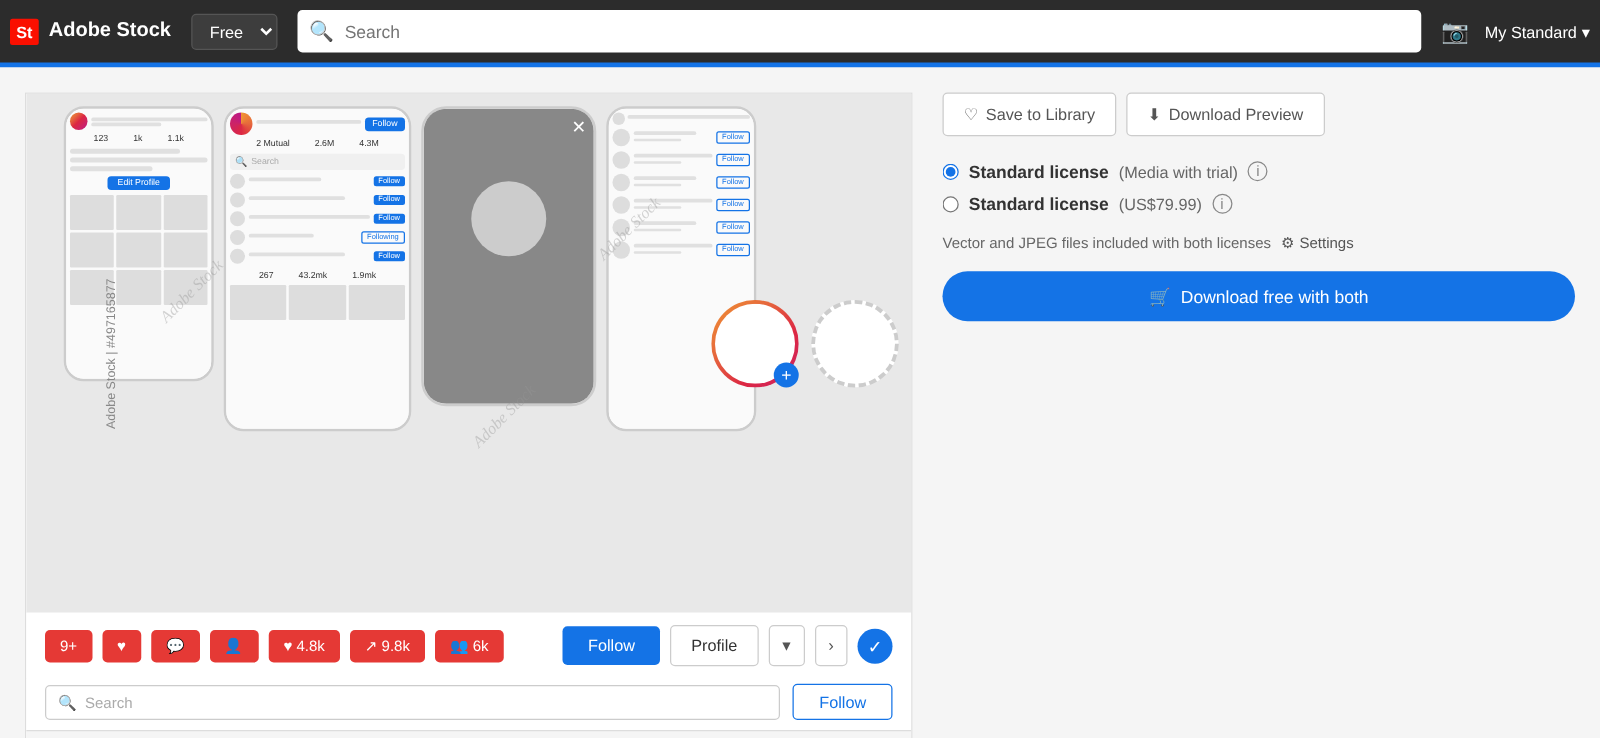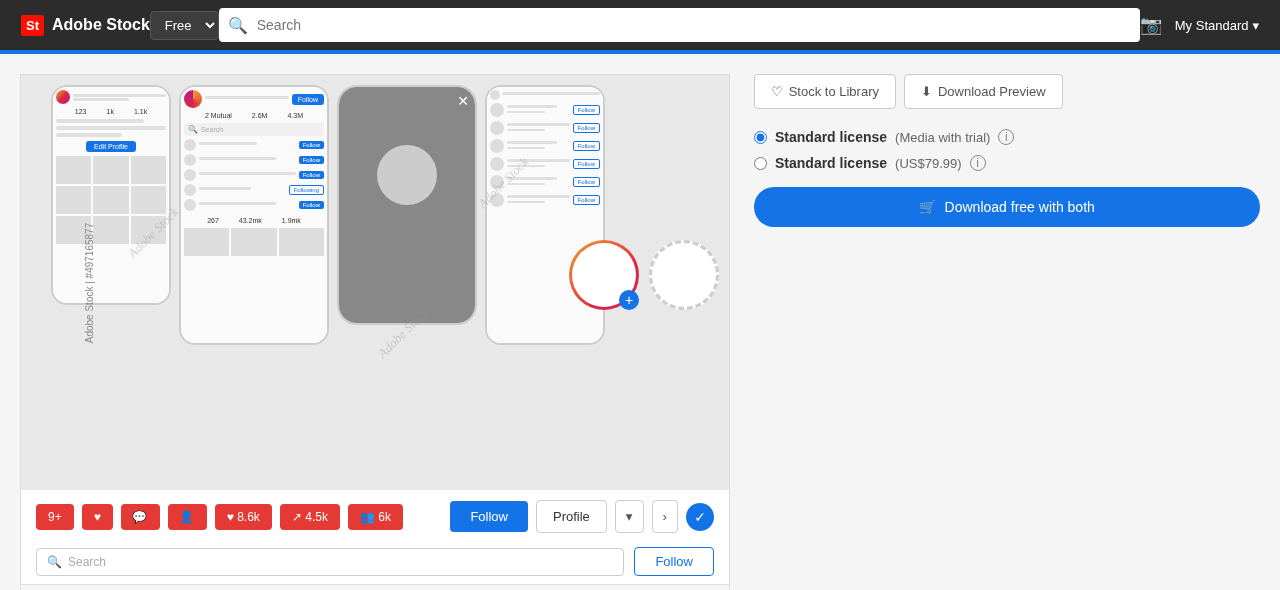--- a/index.html
+++ b/index.html
@@ -4,21 +4,22 @@
   <style>
     * { box-sizing: border-box; margin: 0; padding: 0; }
     body { font-family: Arial, sans-serif; background: #f5f5f5; font-size: 14px; color: #333; overflow-x: hidden; }
 
     
     .header {
       background: #2c2c2c;
       height: 52px;
       display: flex;
       align-items: center;
-      padding: 0 21px;
+      padding: 0 8px;
+      gap: 16px;
       border-bottom: 2px solid #1473e6;
     }
     .logo-area {
       display: flex;
       align-items: center;
       gap: 8px;
       color: white;
       font-size: 16px;
       font-weight: bold;
       white-space: nowrap;
@@ -618,24 +619,24 @@
       <div class="social-btn red">
         <span>♥</span>
       </div>
       <div class="social-btn red">
         <span>💬</span>
       </div>
       <div class="social-btn red">
         <span>👤</span>
       </div>
       <div class="social-btn red">
-        <span>♥ 8.6k</span>
+        <span>♥ 4.8k</span>
       </div>
       <div class="social-btn red">
-        <span>↗ 4.5k</span>
+        <span>↗ 9.8k</span>
       </div>
       <div class="social-btn red">
         <span>👥 6k</span>
       </div>
       <div style="flex:1;"></div>
       <button class="btn-follow-blue">Follow</button>
       <button class="btn-message">Profile</button>
       <button class="btn-chevron">▾</button>
       <button class="btn-arrow">›</button>
       <div class="verified-badge">✓</div>
@@ -654,21 +655,21 @@
       
       
     </div>
   </div>
 
   <div class="right-panel">
 
     <div class="action-buttons">
       <button class="btn-save">
         <span>♡</span>
-        <span>Stock to Library</span>
+        <span>Save to Library</span>
       </button>
       <button class="btn-download-preview">
         <span>⬇</span>
         <span>Download Preview</span>
       </button>
     </div>
 
     <div class="license-section">
       <div class="license-option">
         <input type="radio" name="license" checked="" style="">
@@ -677,19 +678,27 @@
         <span class="info-icon">i</span>
       </div>
       <div class="license-option">
         <input type="radio" name="license" style="">
         <span class="license-name">Standard license</span>
         <span class="license-detail">(US$79.99)</span>
         <span class="info-icon">i</span>
       </div>
     </div>
 
+    <div class="files-note">
+      <span>Vector and JPEG files included with both licenses</span>
+      <span class="settings-link">
+        <span>⚙</span>
+        
+        Settings
+      </span>
+    </div>
 
     <button class="btn-download-trial">
       <span>🛒</span>
       <span>Download free with both</span>
     </button>
   </div>
 </div>
 
 </body></html>

